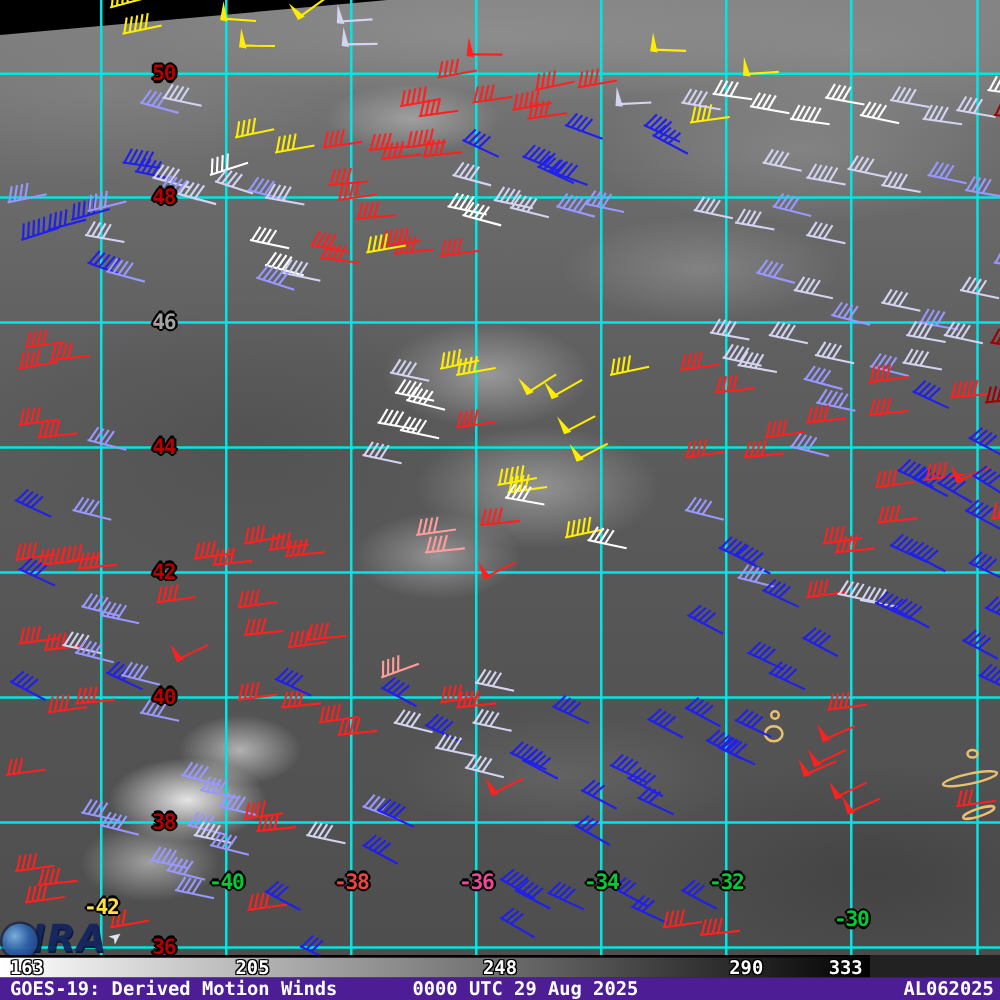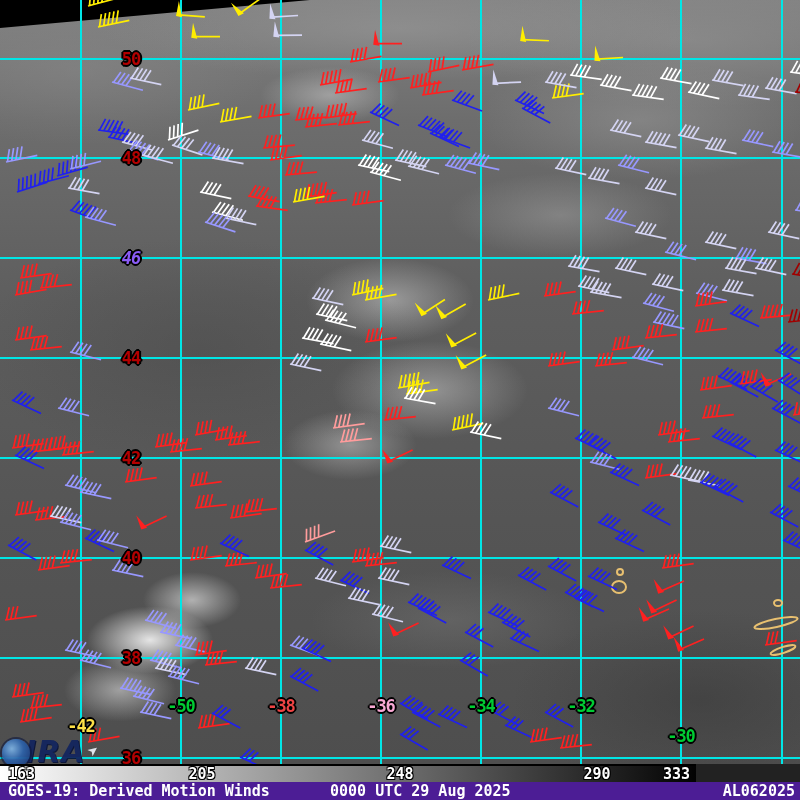--- a/index.html
+++ b/index.html
@@ -966,30 +966,30 @@
       <g transform="translate(560 748) rotate(-6)" stroke="#ff2020" fill="none" stroke-width="1.7">
         <path d="M0 0 H32 M1.5 0 L6 -12 M5.8 0 L10.3 -12 M10.1 0 L14.6 -12 M14.399999999999999 0 L18.9 -12"></path>
       </g>
       <g transform="translate(545 712) rotate(28)" stroke="#2020ee" fill="none" stroke-width="1.7">
         <path d="M0 0 H32 M1.5 0 L6 -12 M5.8 0 L10.3 -12 M10.1 0 L14.6 -12"></path>
       </g>
     </svg>
   <div id="labels">
       <span class="maplabel" style="left: 131px; top: 59px; color: rgb(180, 0, 0);">50</span>
       <span class="maplabel" style="left: 131px; top: 158px; color: rgb(180, 0, 0);">48</span>
-      <span class="maplabel" style="left: 131px; top: 258px; color: #8b5cf6; font-style: italic;">46</span>
+      <span class="maplabel" style="left: 131px; top: 258px; color: #a3a3a3;">46</span>
       <span class="maplabel" style="left: 131px; top: 358px; color: rgb(180, 0, 0);">44</span>
       <span class="maplabel" style="left: 131px; top: 458px; color: rgb(180, 0, 0);">42</span>
       <span class="maplabel" style="left: 131px; top: 558px; color: rgb(180, 0, 0);">40</span>
       <span class="maplabel" style="left: 131px; top: 658px; color: rgb(180, 0, 0);">38</span>
       <span class="maplabel" style="left: 131px; top: 758px; color: rgb(180, 0, 0);">36</span>
       <span class="maplabel" style="left: 81px; top: 706px; color: #fde047; margin-top: 20px;">-42</span>
-      <span class="maplabel" style="left: 181px; top: 706px; color: rgb(0, 204, 51);">-50</span>
+      <span class="maplabel" style="left: 181px; top: 706px; color: rgb(0, 204, 51);">-40</span>
       <span class="maplabel" style="left: 281px; top: 706px; color: #ef4444;">-38</span>
-      <span class="maplabel" style="left: 381px; top: 706px; color: #f9a8d4;">-36</span>
+      <span class="maplabel" style="left: 381px; top: 706px; color: #ec4899;">-36</span>
       <span class="maplabel" style="left: 481px; top: 706px; color: rgb(0, 204, 51);">-34</span>
       <span class="maplabel" style="left: 581px; top: 706px; color: rgb(0, 204, 51);">-32</span>
       <span class="maplabel" style="left: 681px; top: 706px; color: rgb(0, 204, 51); margin-top: 30px;">-30</span>
     </div>
 
 
   <div id="cira">
     <span class="word">CIRA</span>
     <span class="globe"></span>
     <span class="arrow">➤</span>

